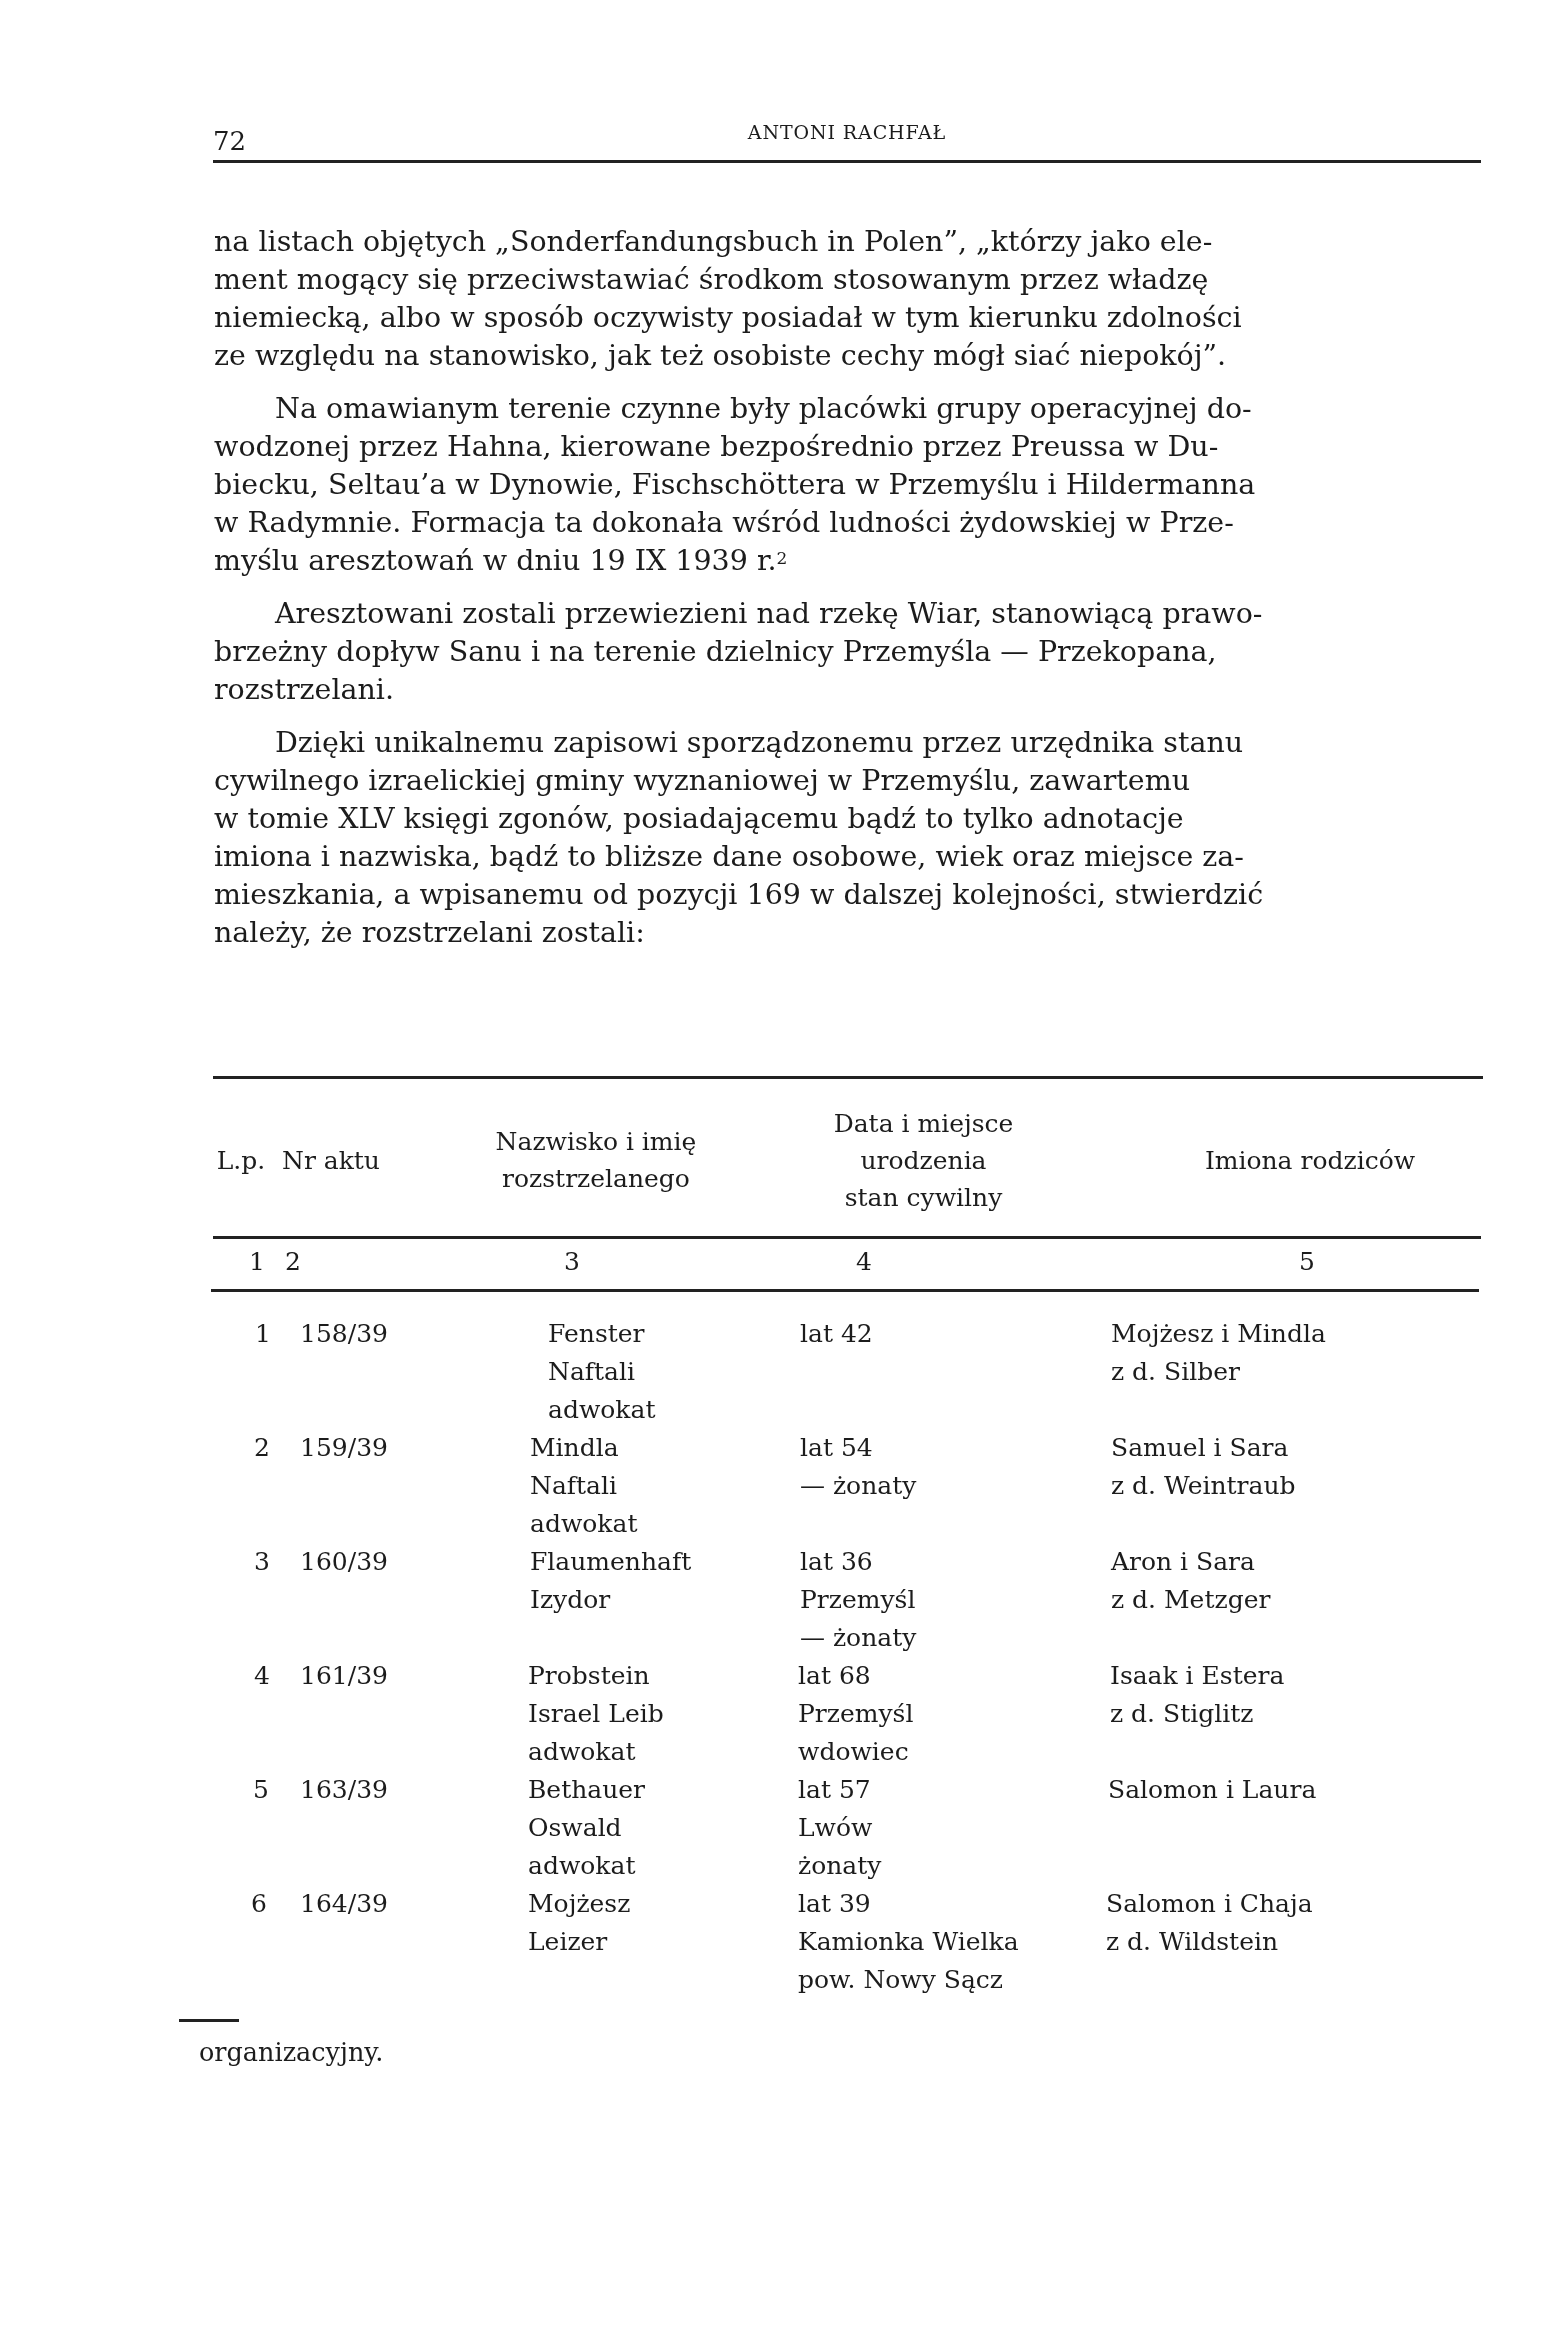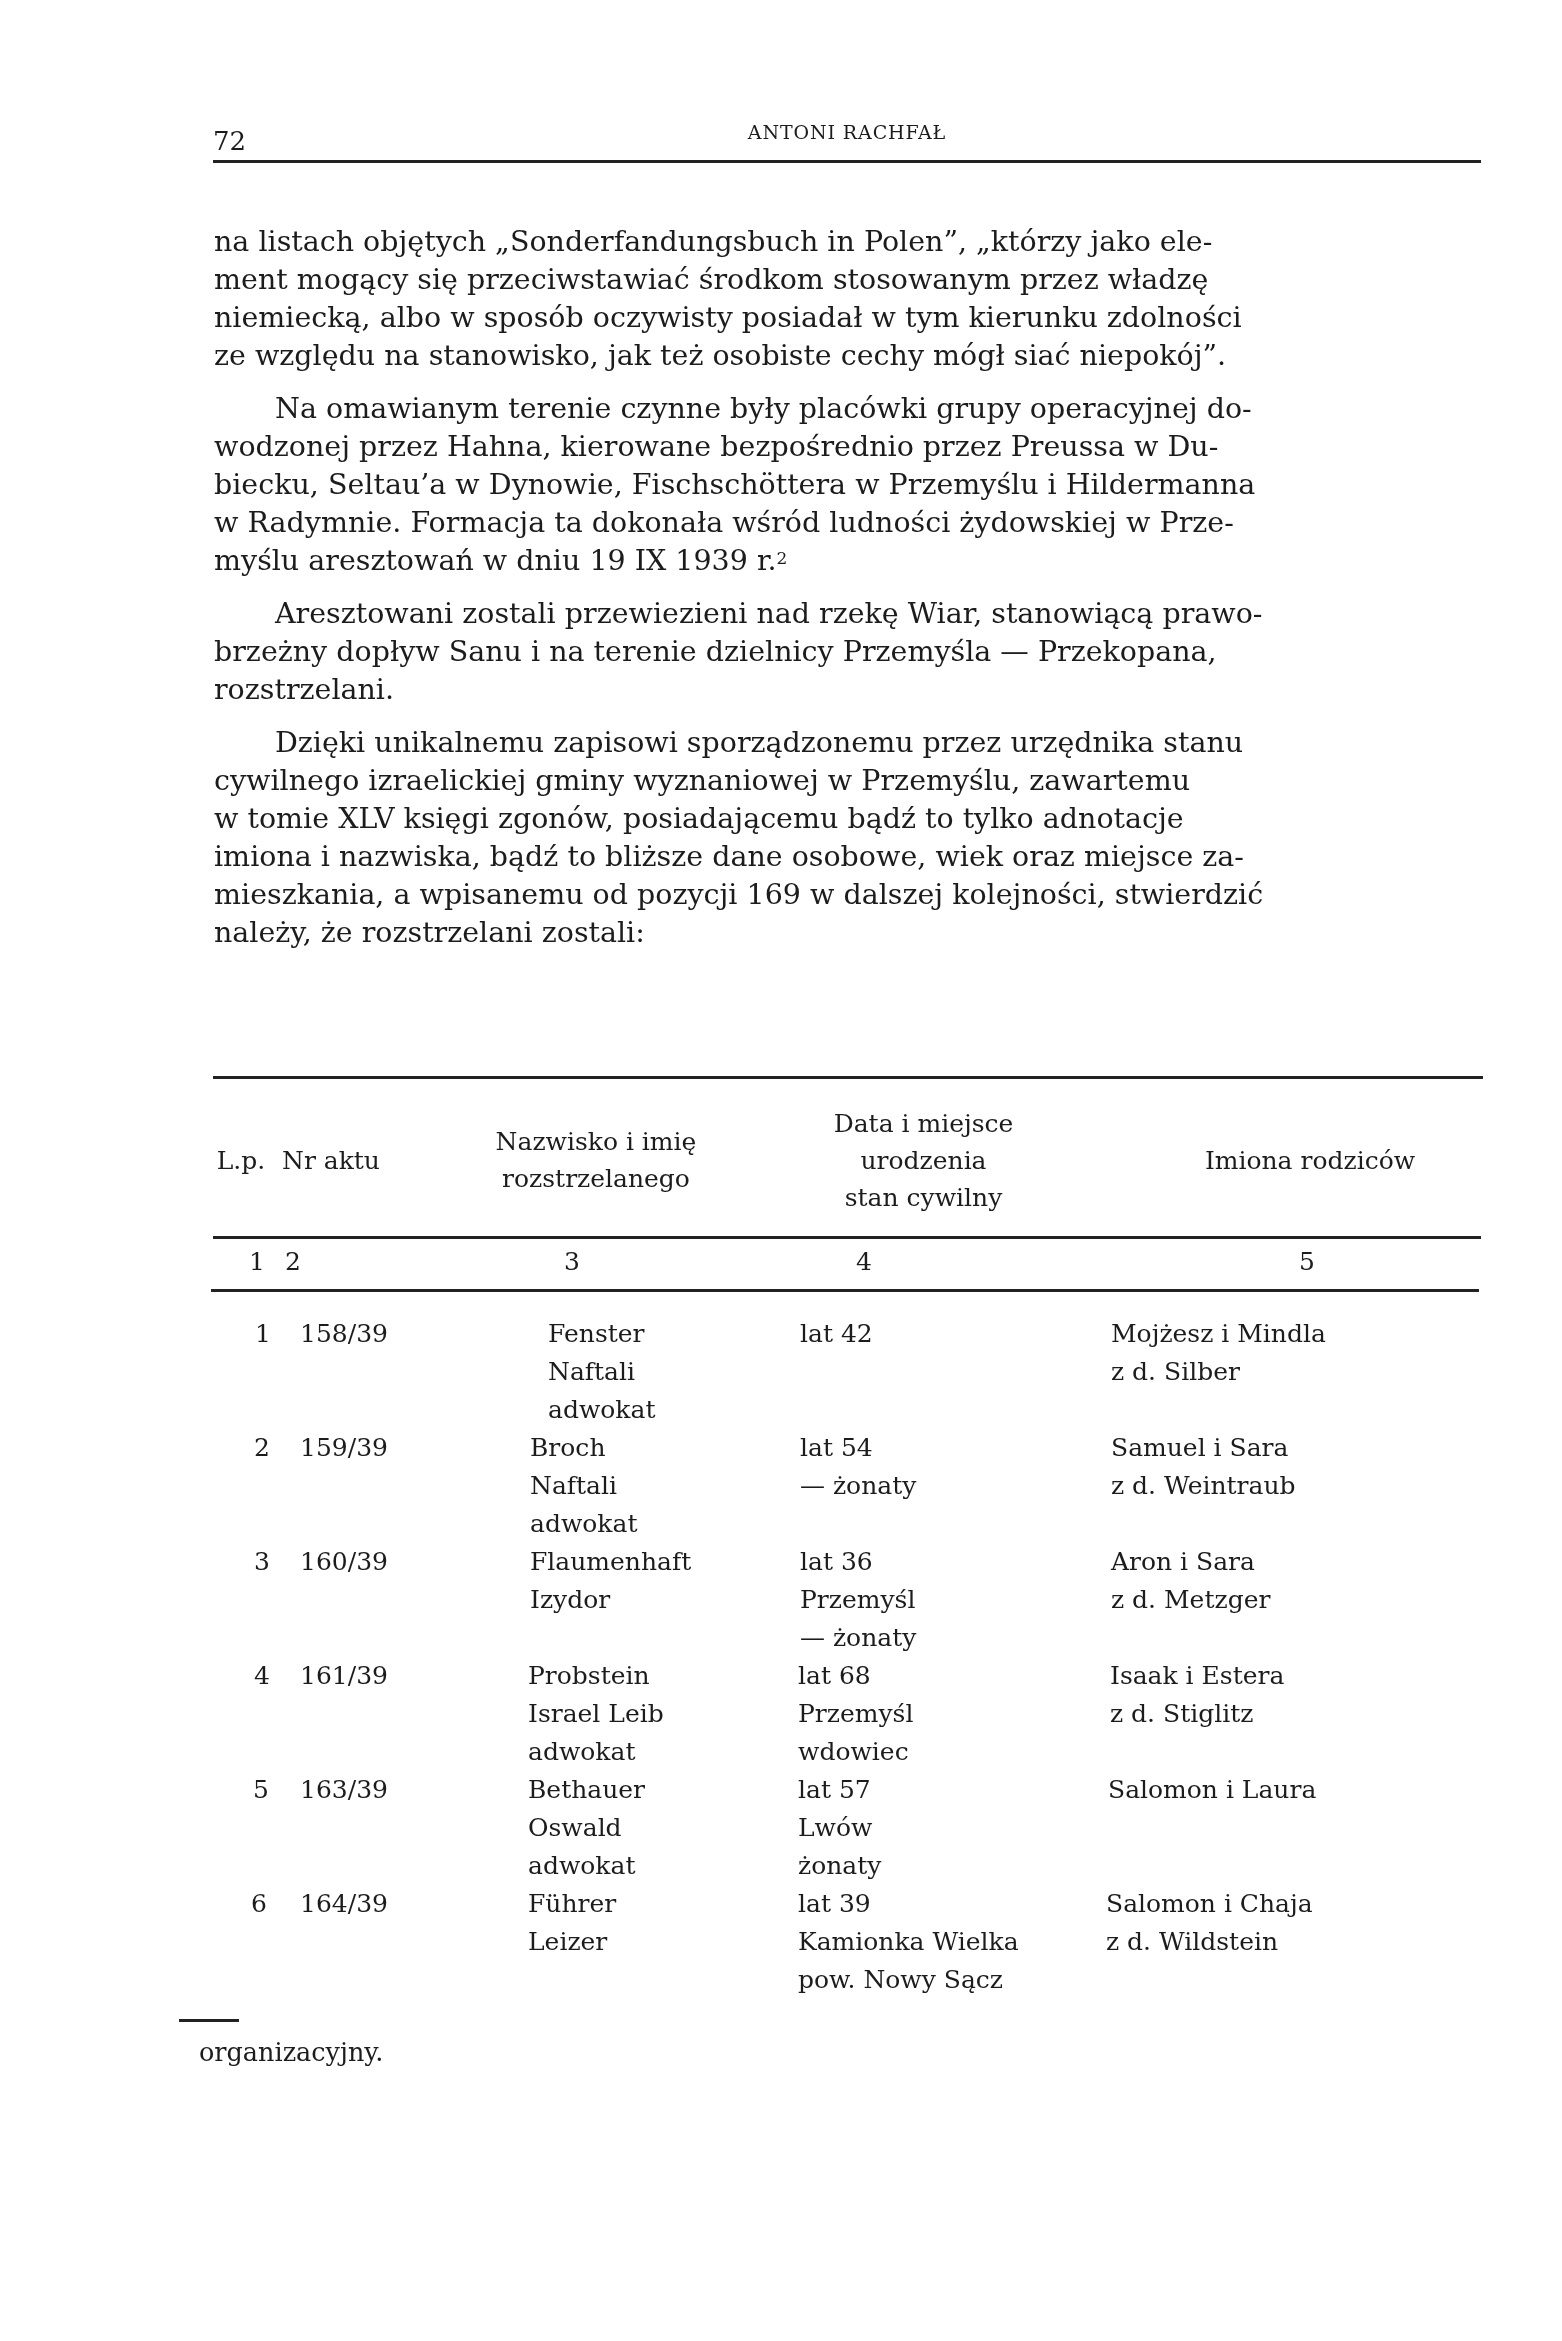--- a/index.html
+++ b/index.html
@@ -102,21 +102,21 @@
 Naftali
 adwokat</span>
       <span class="cell" style="left:800px; top:1315px;">lat 42</span>
       <span class="cell" style="left:1111px; top:1315px;">Mojżesz i Mindla
 z d. Silber</span>
     </div>
 
     <div>
       <span class="cell" style="left:254px; top:1429px;">2</span>
       <span class="cell" style="left:300px; top:1429px;">159/39</span>
-      <span class="cell" style="left:530px; top:1429px;">Broch
+      <span class="cell" style="left:530px; top:1429px;">Mindla
 Naftali
 adwokat</span>
       <span class="cell" style="left:800px; top:1429px;">lat 54
 — żonaty</span>
       <span class="cell" style="left:1111px; top:1429px;">Samuel i Sara
 z d. Weintraub</span>
     </div>
 
     <div>
       <span class="cell" style="left:254px; top:1543px;">3</span>
@@ -151,21 +151,21 @@
 adwokat</span>
       <span class="cell" style="left:798px; top:1771px;">lat 57
 Lwów
 żonaty</span>
       <span class="cell" style="left:1108px; top:1771px;">Salomon i Laura</span>
     </div>
 
     <div>
       <span class="cell" style="left:251px; top:1885px;">6</span>
       <span class="cell" style="left:300px; top:1885px;">164/39</span>
-      <span class="cell" style="left:528px; top:1885px;">Führer
+      <span class="cell" style="left:528px; top:1885px;">Mojżesz
 Leizer</span>
       <span class="cell" style="left:798px; top:1885px;">lat 39
 Kamionka Wielka
 pow. Nowy Sącz</span>
       <span class="cell" style="left:1106px; top:1885px;">Salomon i Chaja
 z d. Wildstein</span>
     </div>
   </div>
 
   <div class="rule" style="left:179px; top:2019px; width:60px; height:2.6px;"></div>

